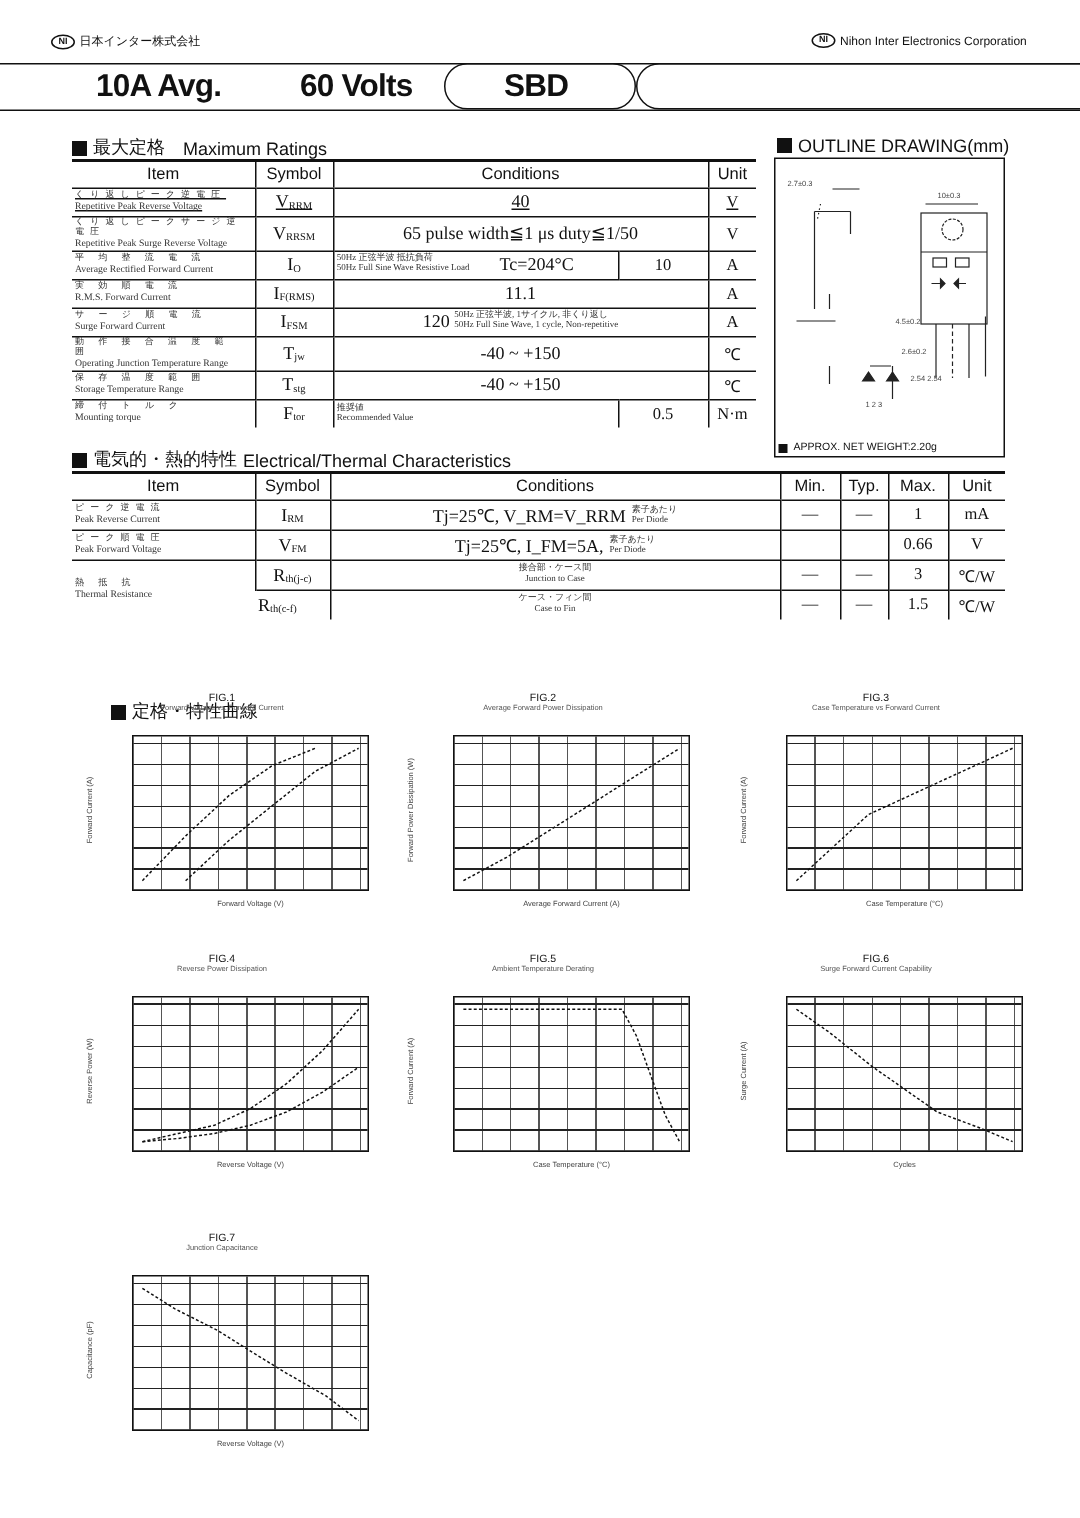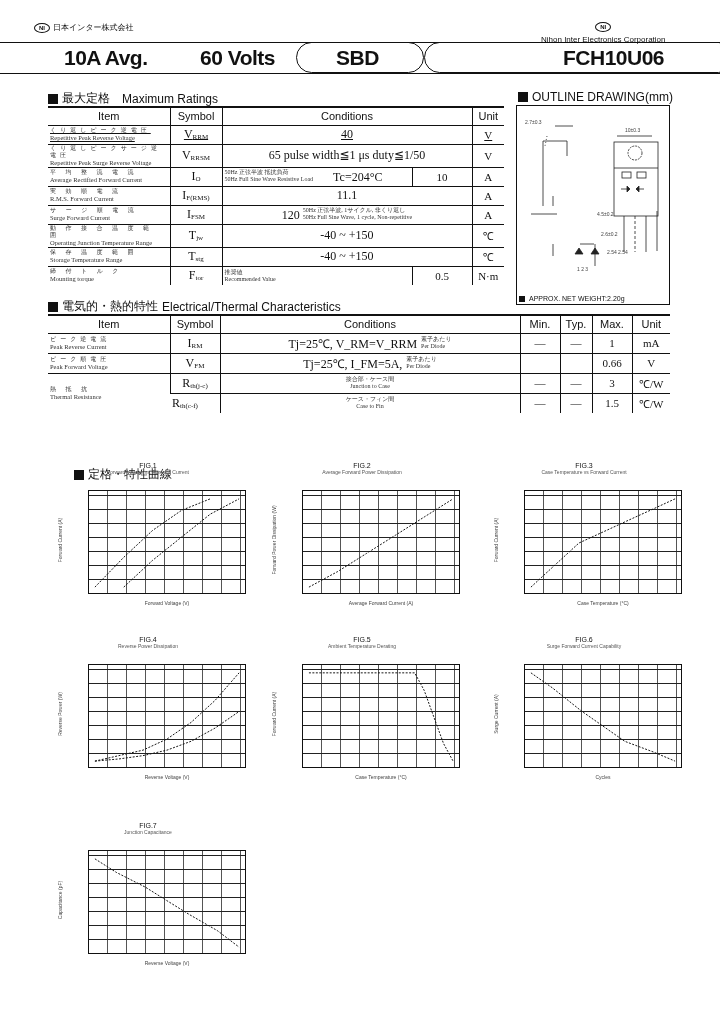--- a/index.html
+++ b/index.html
@@ -33,32 +33,31 @@
   .axis-note { position: absolute; font-size: 5px; color: #444; text-align: center; line-height: 6px; }
   .outline { border: 1px solid #111; }
 </style>
 </head>
 <body>
 
 <div class="abs logo" style="left:34px;top:22px;">
   <span class="logo-mark">NI</span>
   <span>日本インター株式会社</span>
 </div>
-<div class="abs logo" style="left:541px;top:22px;flex-direction:column;">
+<div class="abs logo" style="left:541px;top:22px;">
   <span class="logo-mark">NI</span>
   <span>Nihon Inter Electronics Corporation</span>
 </div>
 
 <div class="abs banner">
   <div class="seg" style="left:64px;">10A  Avg.</div>
   <div class="seg" style="left:200px;">60 Volts</div>
   <div class="pill" style="left:296px;width:128px;"></div>
   <div class="seg" style="left:336px;">SBD</div>
   <div class="pill" style="left:424px;width:310px;"></div>
-  <div class="seg" style="left:563px;">FCH10U06</div>
 </div>
 
 <div class="abs sec-title" style="left:48px;top:90px;">
   <span class="sq"></span>
   <span>最大定格</span>
   <span style="margin-left:8px;">Maximum Ratings</span>
 </div>
 <table class="abs tbl-top" style="left:48px;top:106px;width:456px;">
   <thead>
       <tr>

